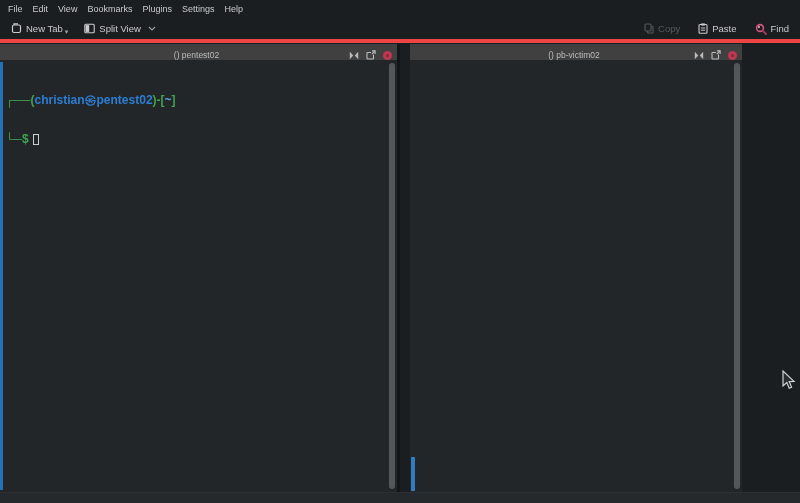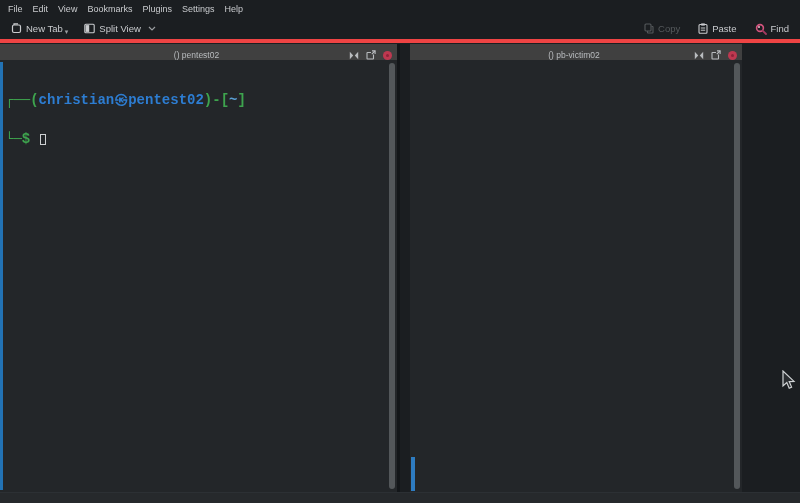--- a/index.html
+++ b/index.html
@@ -60,22 +60,22 @@
   }
   .close-dot::after { content:""; width:3px; height:3px; border-radius:50%; background:#8e2239; }
 
   .pane-body {
     position:absolute; left:0; top:16px; right:0; bottom:0;
     background:#232629; overflow:hidden;
   }
 
   
   .term {
-    font-family:Liberation Mono, monospace;
-    font-size:14px; line-height:13px; font-weight:bold;
+    font-family:Liberation Sans, sans-serif;
+    font-size:12px; line-height:13px; font-weight:bold;
     white-space:pre; color:#d6d7d8;
   }
   .term-left  { position:absolute; left:5px; top:8px; }
   .term-right { position:absolute; left:3px; top:5px; font-weight:normal; }
 
   .c-green { color:#3ea44e; }
   .c-blue  { color:#2d7dd2; }
   .c-path  { color:#5a9fd4; }
   .c-hostgreen { color:#2cb37a; font-weight:bold; }
   .c-pathblue  { color:#4f8fd6; font-weight:bold; }

